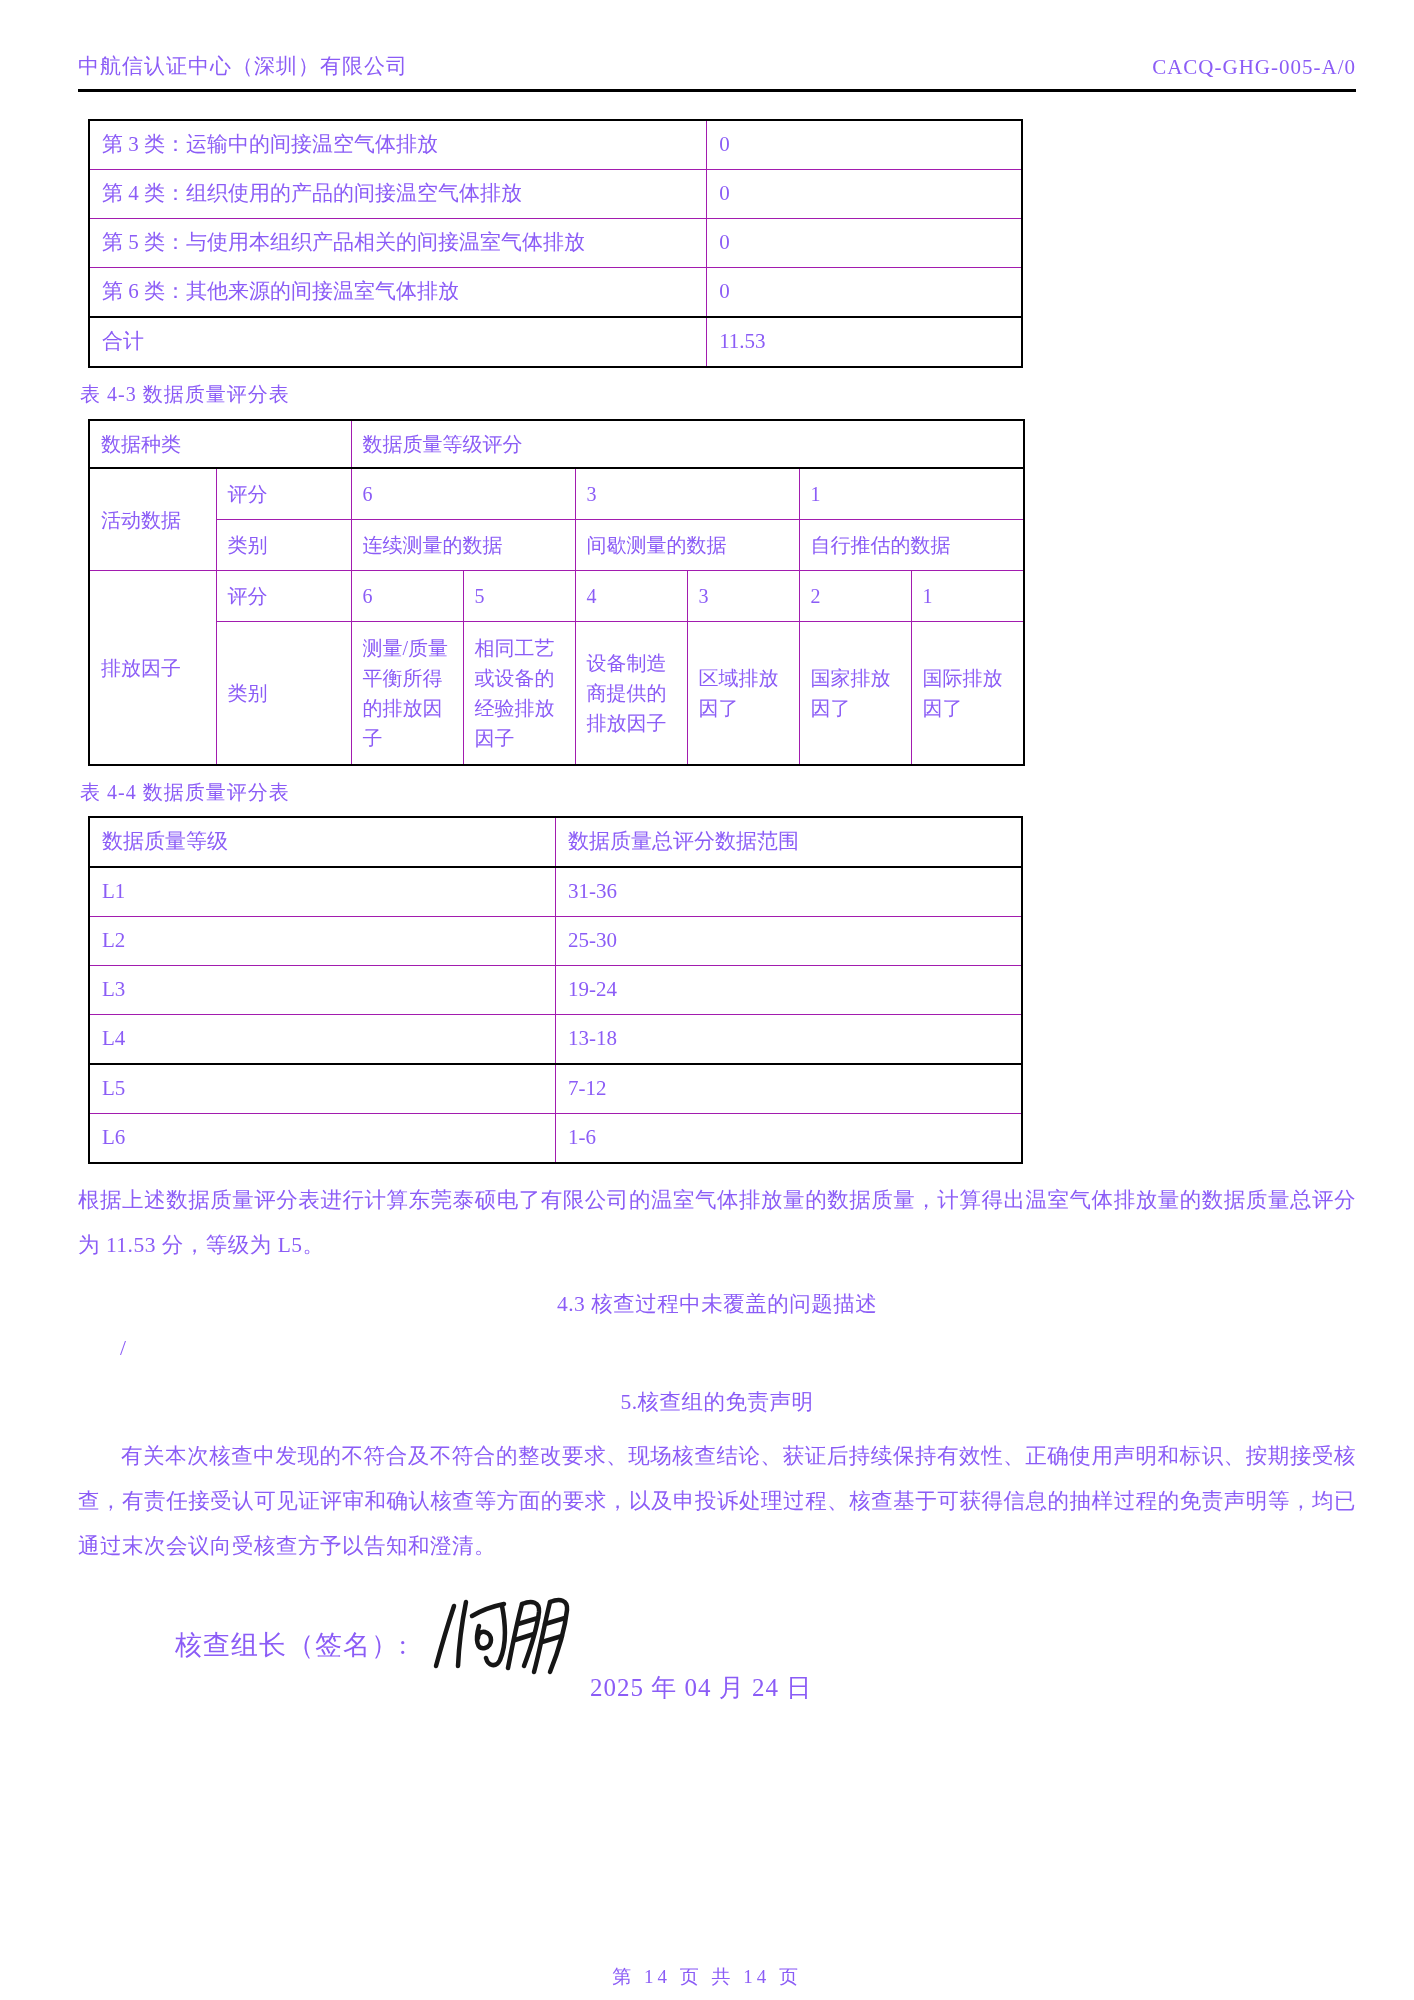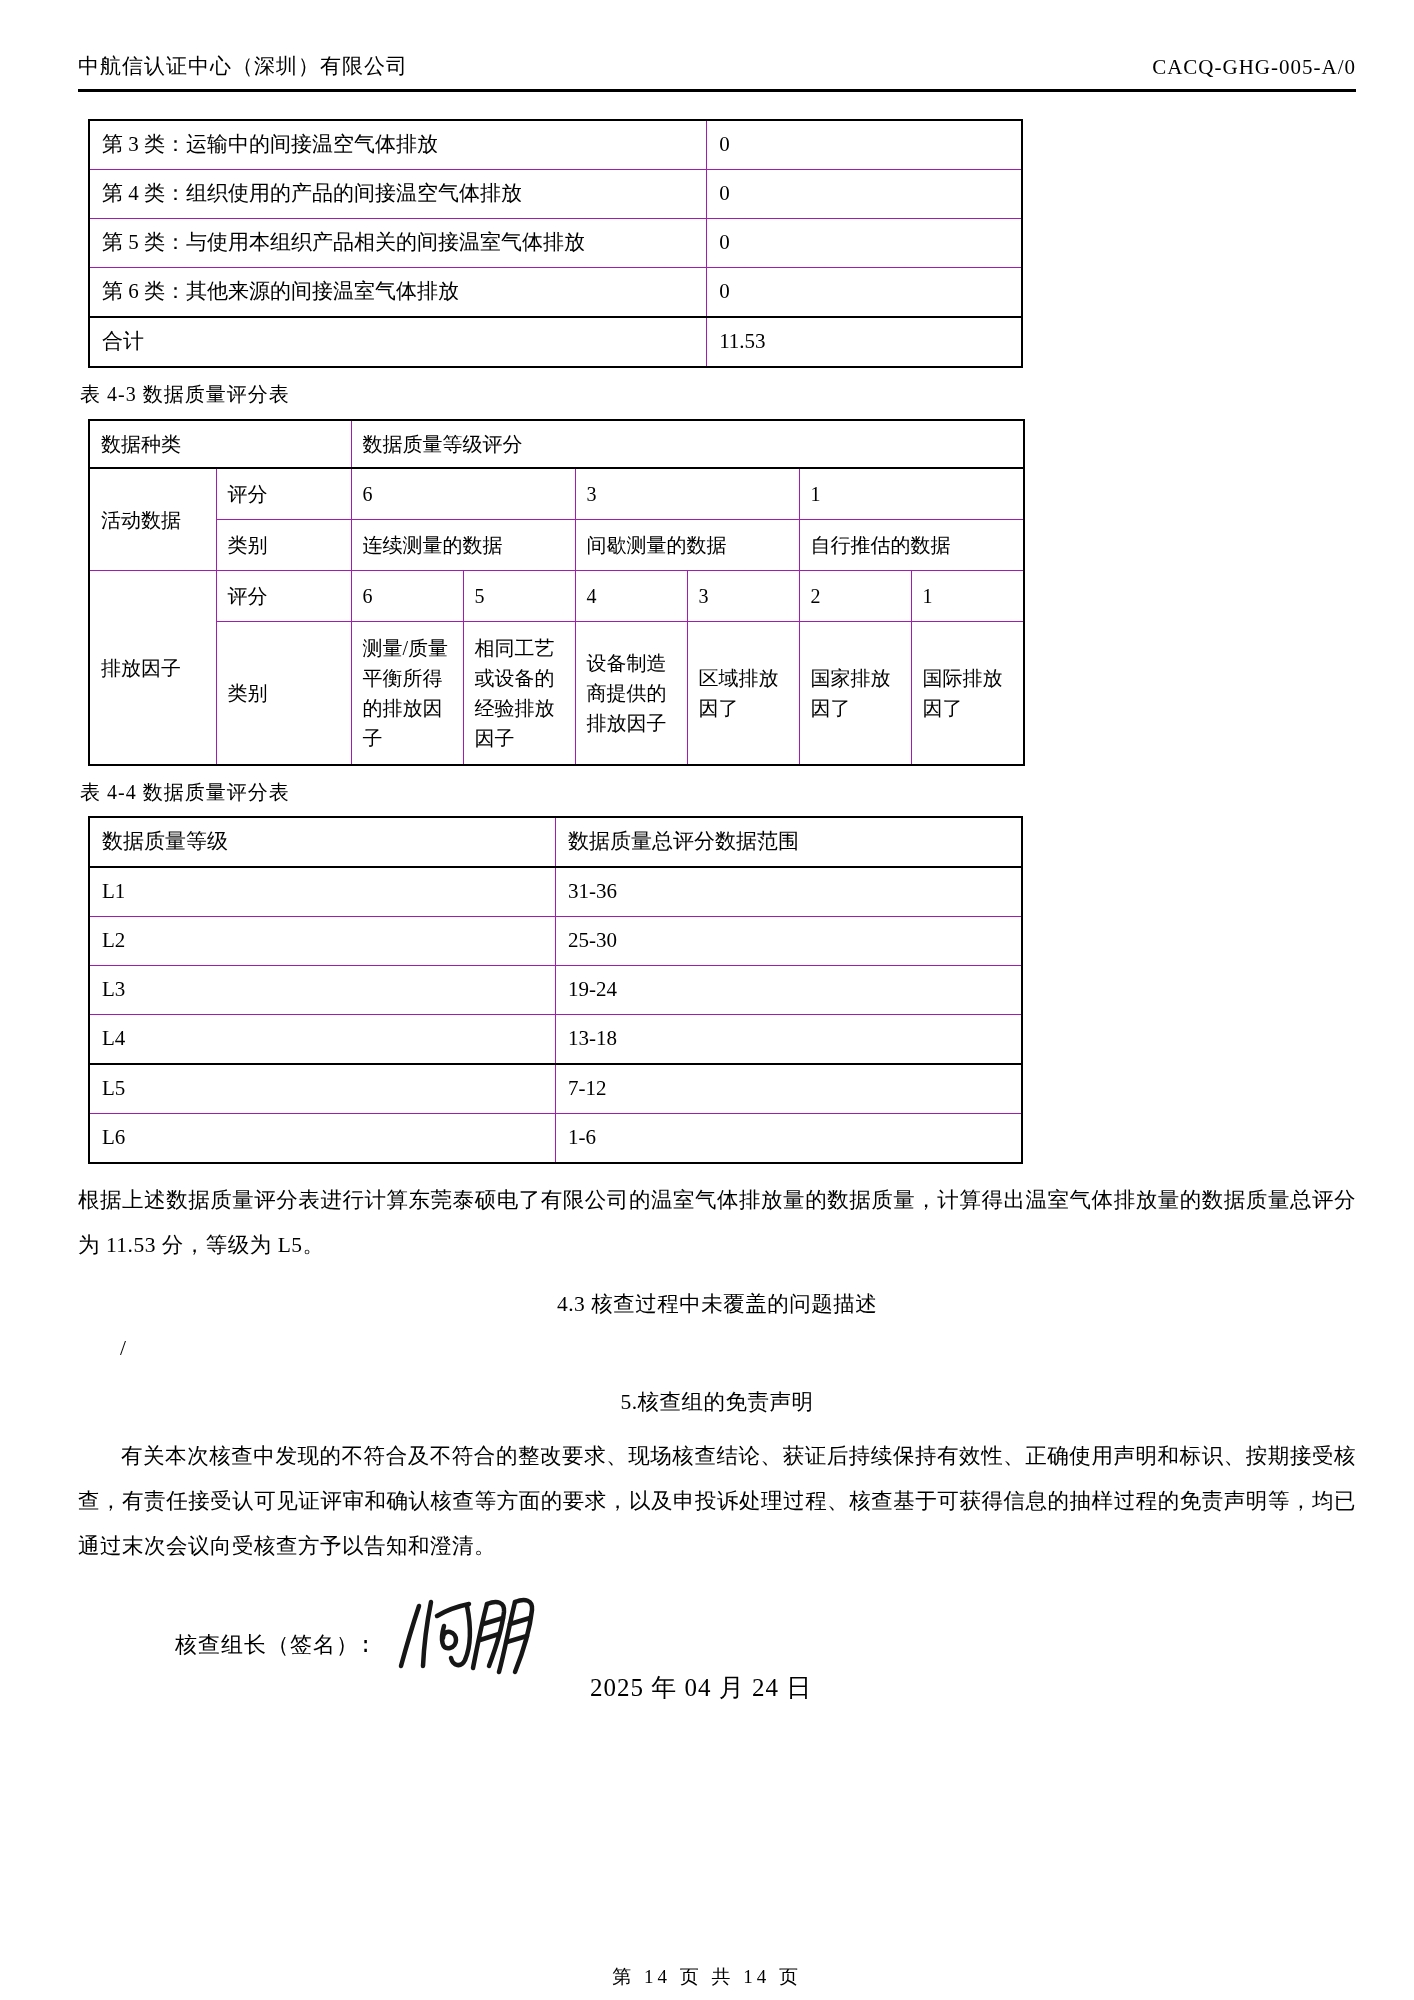--- a/index.html
+++ b/index.html
@@ -1,20 +1,20 @@
 <!DOCTYPE html>
 <html><head>
 <meta charset="utf-8">
 <style>
   html,body { margin:0; padding:0; background:#9a9a9a; }
   .page {
     width:1414px; height:2000px; background:#ffffff; position:relative;
     box-sizing:border-box; padding:52px 58px 4px 78px;
     font-family:"Liberation Serif","DejaVu Serif",serif;
-    color:#000000; overflow:hidden;
+    color:#8b5cf6; overflow:hidden;
   }
   
   .doc-header {
     display:flex; justify-content:space-between; align-items:flex-end;
     font-size:21px; letter-spacing:1px;
     border-bottom:3px solid #000; padding-bottom:9px;
   }
   
   table { border-collapse:collapse; table-layout:fixed; margin-left:10px; }
   td {
@@ -41,21 +41,21 @@
   
   .para {
     margin:14px 0 0 0; font-size:21.5px; line-height:45px;
     text-align:justify; letter-spacing:0.5px;
   }
   .para.indent { text-indent:2em; }
   .heading { margin-top:18px; font-size:21.5px; line-height:36px; letter-spacing:0.5px;text-align:center; }
   .slash { margin:8px 0 0 42px; font-size:21.5px; line-height:36px; }
   
   .sig-row { margin:34px 0 0 97px; display:flex; align-items:center; height:84px; }
-  .sig-label { font-size:22px; letter-spacing:1px;font-family:Liberation Mono, monospace; }
+  .sig-label { font-size:27px; letter-spacing:1px; }
   .sig-svg { margin:-20px 0 0 18px; }
   .sig-svg path { fill:none; stroke:#161616; stroke-width:4.5; stroke-linecap:round; stroke-linejoin:round; }
   .sig-date { margin:-16px 0 0 512px; font-size:25px; letter-spacing:1px; }
   
   .doc-footer {
     position:absolute; top:1964px; left:0; width:100%;
     text-align:center; font-size:19px; letter-spacing:4px;
   }
 </style>
 </head>

